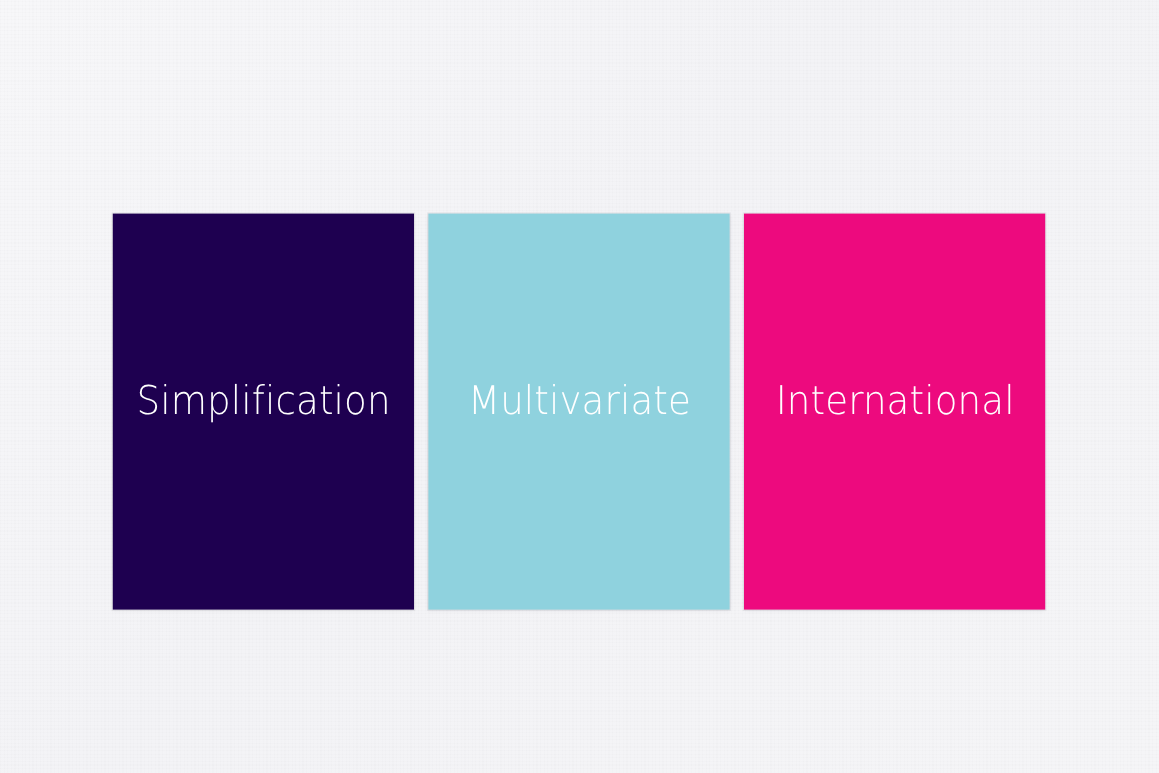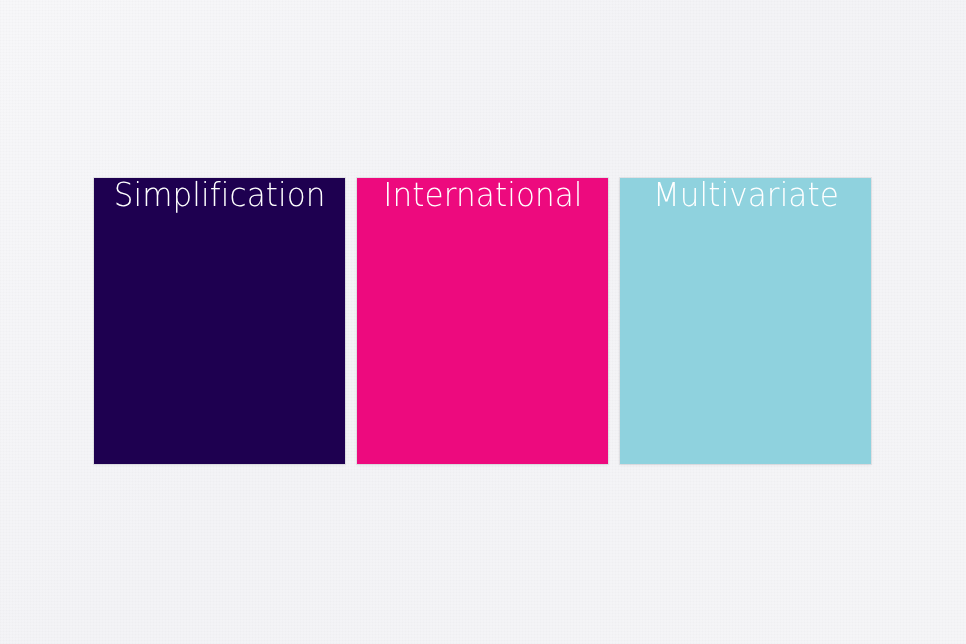--- a/index.html
+++ b/index.html
@@ -44,23 +44,23 @@
     height: 286px;
     display: flex;
     flex-direction: row;
     justify-content: space-between;
     align-items: stretch;
   }
 
   .panel {
     position: relative;
     width: 251px;
-    height: 286px;
+    height: 330px;
     display: flex;
-    align-items: flex-start;
+    align-items: center;
     justify-content: center;
     box-sizing: border-box;
     padding-bottom: 20px;
     box-shadow:
       0 0 0 1px rgba(120, 120, 135, 0.13),
       0 1px 3px rgba(90, 90, 110, 0.10);
   }
 
   .panel-label {
     display: block;
@@ -83,22 +83,22 @@
 <body style="background-color: rgb(244, 244, 247);">
 
 <div class="stage">
 
   <div class="panel-row">
 
     <div class="panel" style="background-color: rgb(30, 0, 80);">
       <span class="panel-label" style="color: rgb(255, 255, 255);">Simplification</span>
     </div>
 
+    <div class="panel" style="background-color: rgb(143, 210, 222);">
+      <span class="panel-label" style="color: rgb(255, 255, 255);">Multivariate</span>
+    </div>
+
     <div class="panel" style="background-color: rgb(237, 10, 126);">
       <span class="panel-label" style="color: rgb(255, 255, 255);">International</span>
-    </div>
-
-    <div class="panel" style="background-color: rgb(143, 210, 222);">
-      <span class="panel-label" style="color: rgb(255, 255, 255);">Multivariate</span>
     </div>
 
   </div>
 </div>
 
 </body></html>

